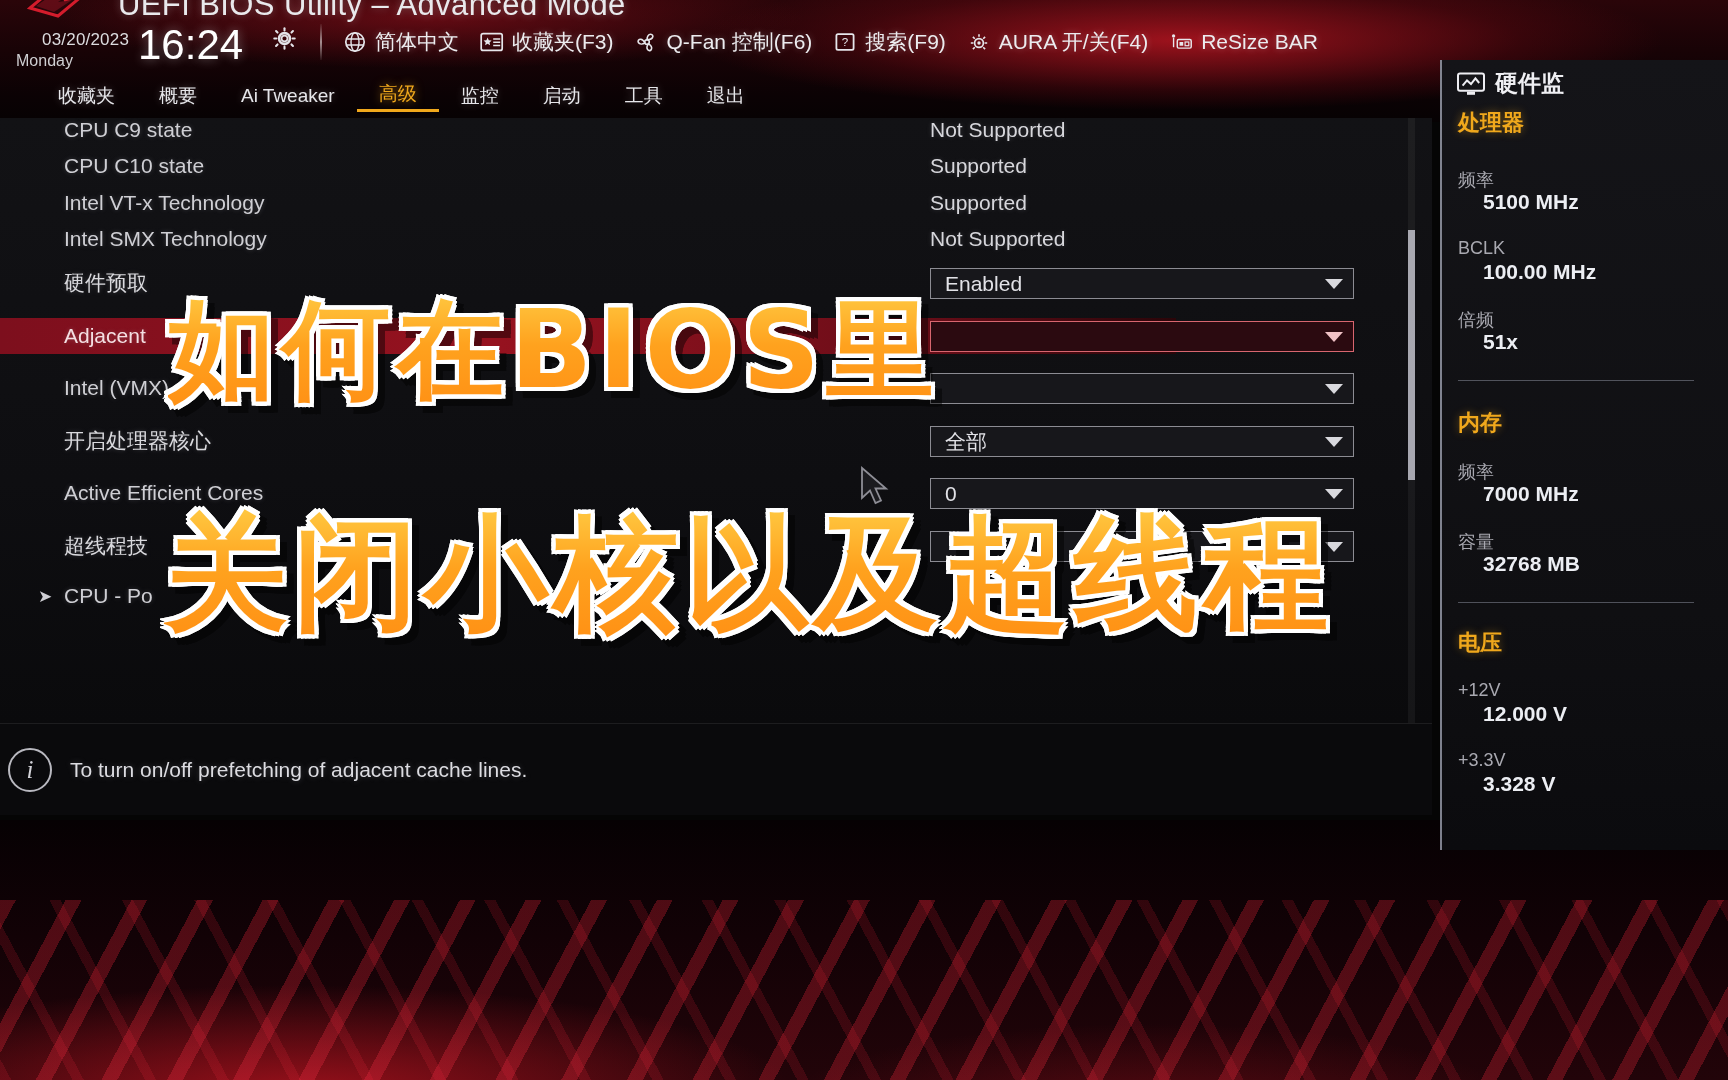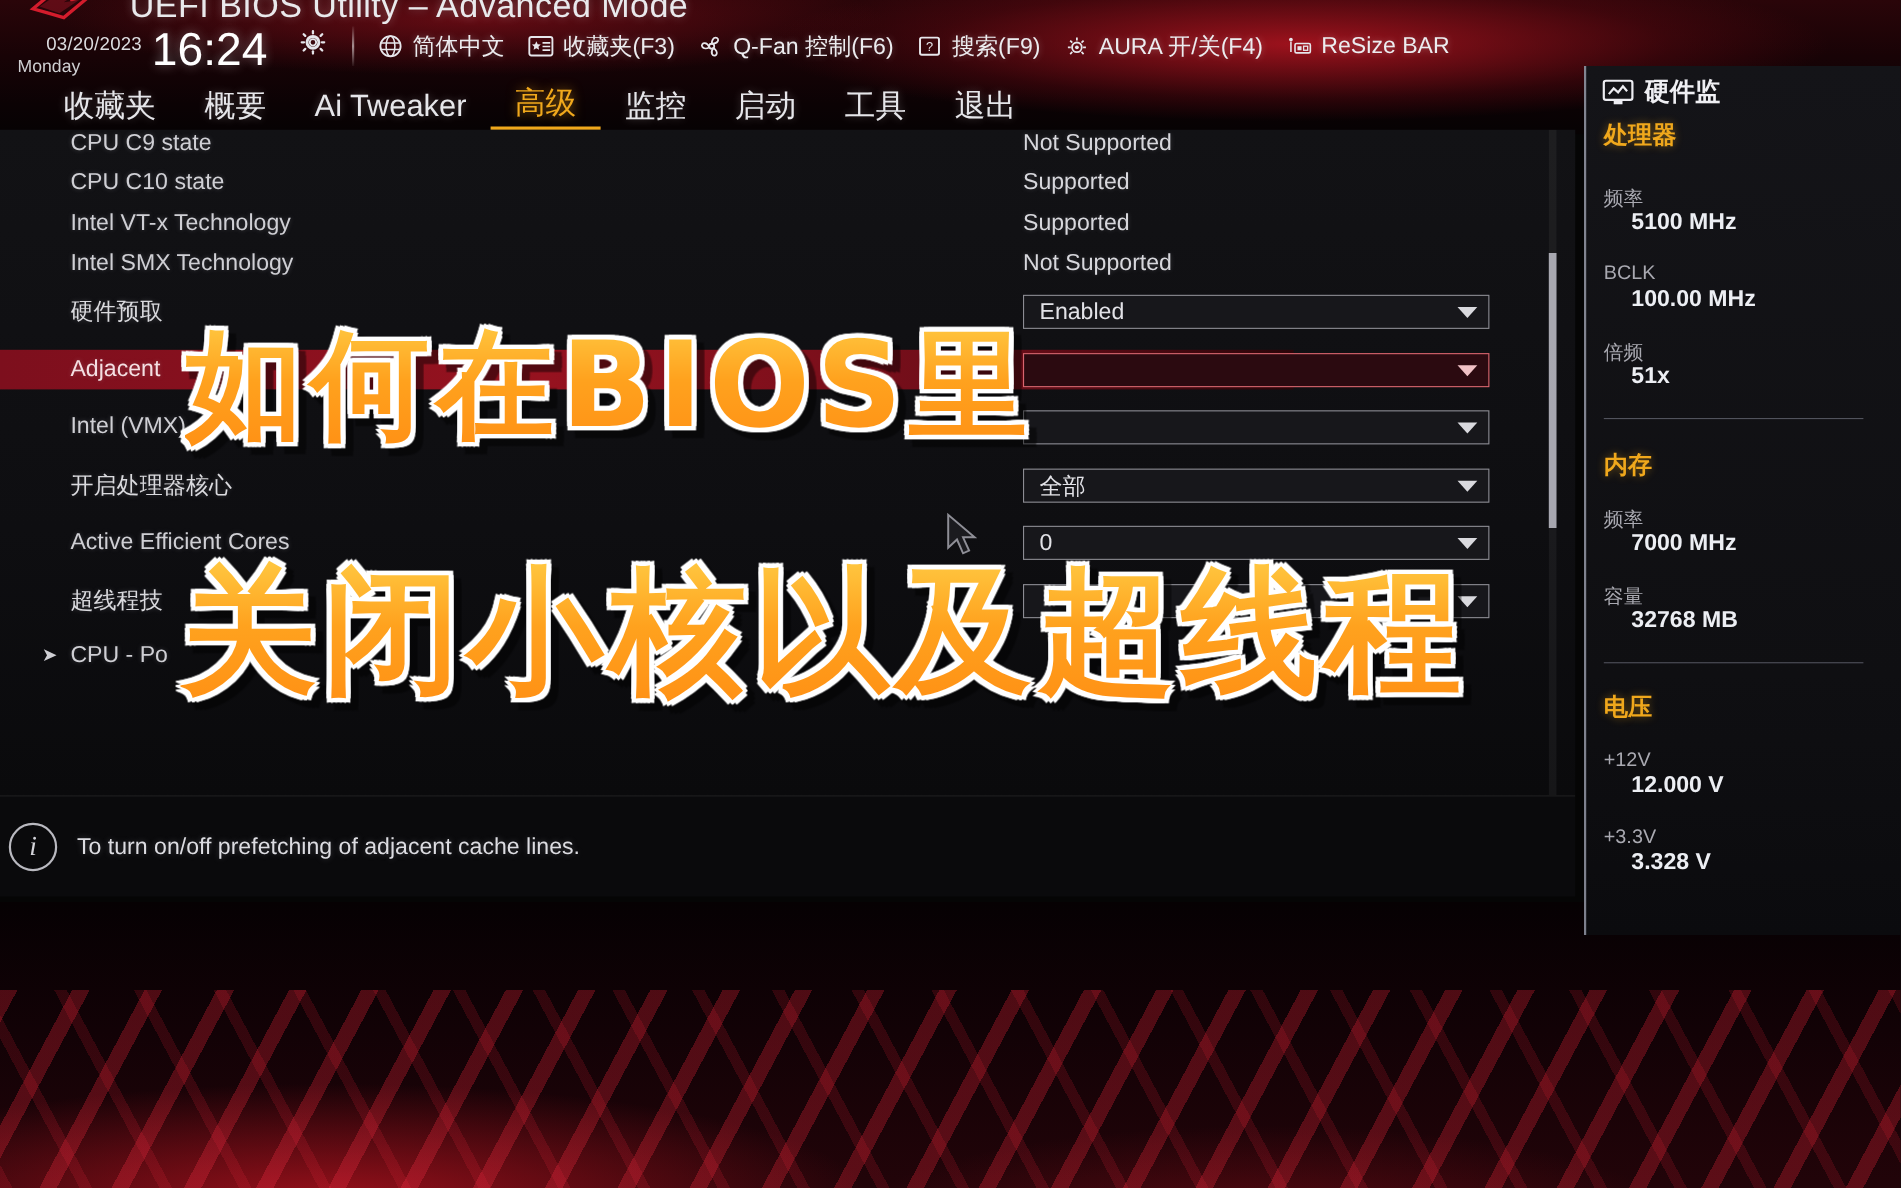--- a/index.html
+++ b/index.html
@@ -69,21 +69,21 @@
     background: linear-gradient(180deg, rgba(255,255,255,.05), rgba(255,255,255,.55), rgba(255,255,255,.05));
   }
   .toolbar { position: absolute; left: 338px; top: 25px; height: 36px; display: flex; align-items: flex-start; gap: 12px; }
   .tb-item { display: flex; align-items: center; gap: 7px; height: 34px; padding: 0 4px; white-space: nowrap; }
   .tb-label { font-size: 21px; color: #ececef; text-shadow: 0 0 7px rgba(255,255,255,.28); }
   .tb-ico { width: 26px; height: 24px; display: block; }
 
   
   #navtabs { position: absolute; left: 0; top: 74px; width: 1430px; height: 44px; display: flex; align-items: center; gap: 0; }
   .tab {
-    font-size: 28px; color: #e6e6ea; padding: 0 22px; white-space: nowrap;
+    font-size: 19px; color: #e6e6ea; padding: 0 22px; white-space: nowrap;
     text-shadow: 0 0 8px rgba(255,255,255,.25);
   }
   .tab.active { color: #f0a81c; text-shadow: 0 0 10px rgba(240,168,28,.6); border-bottom: 3px solid #f0a81c; padding-bottom: 2px; }
   .tab:first-child { margin-left: 36px; }
 
   
   #main {
     position: absolute; left: 0; top: 118px; width: 1432px; height: 605px;
     background: linear-gradient(180deg,#121215 0%, #0e0e11 60%, #0a0a0c 100%);
     overflow: hidden;

